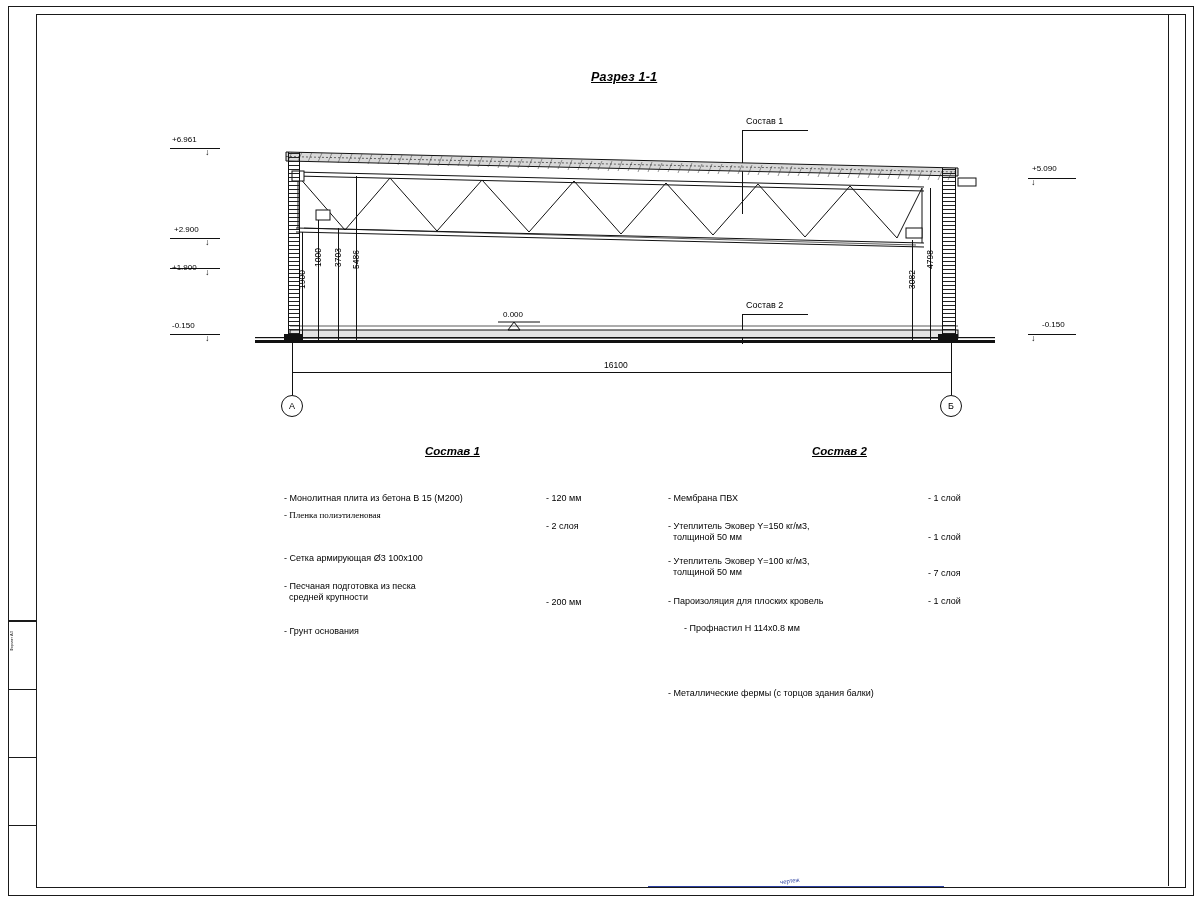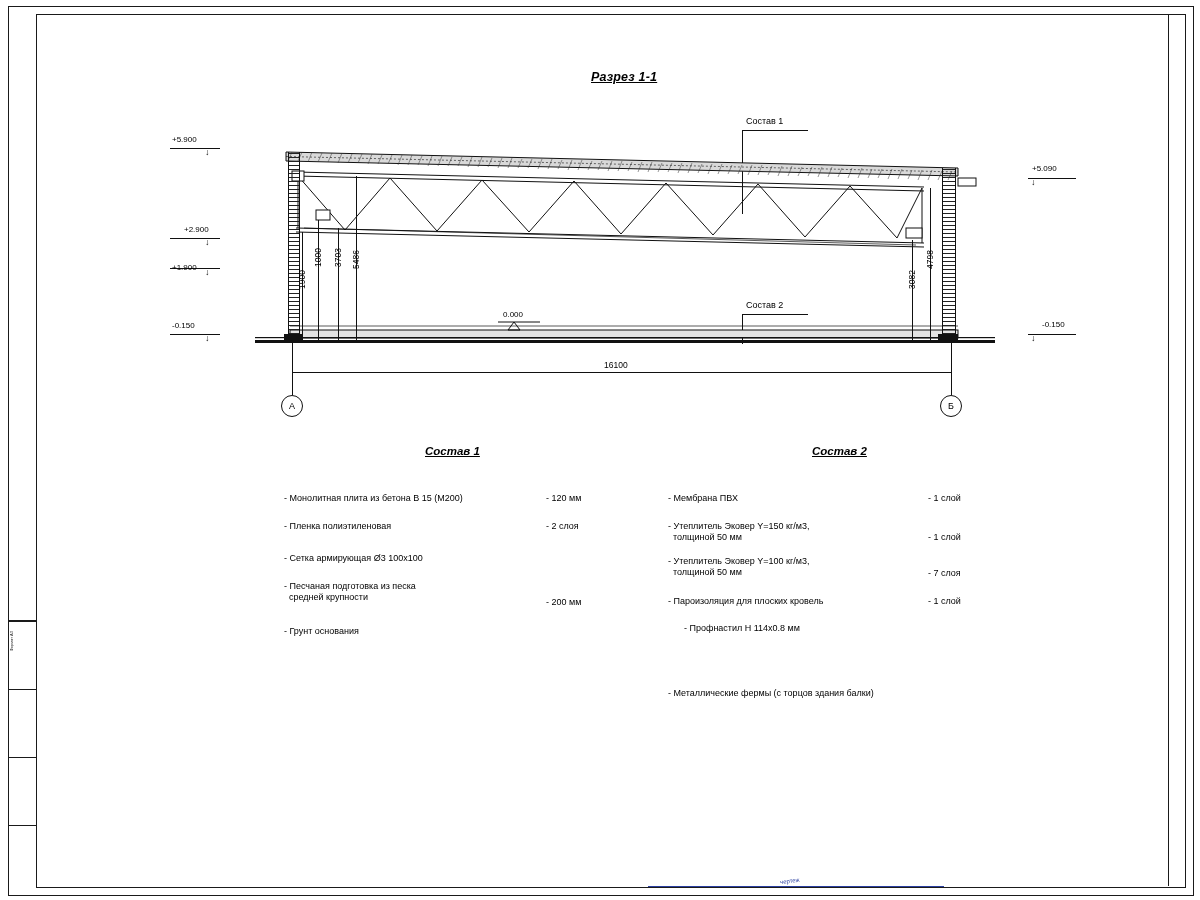--- a/index.html
+++ b/index.html
@@ -183,25 +183,25 @@
     <line x1="498" y1="322" x2="540" y2="322" stroke="#111" stroke-width="1"></line>
     <polygon points="514,322 520,330 508,330" fill="none" stroke="#111" stroke-width="1"></polygon>
   </svg>
 
   <div class="col" style="left:288px;top:152px;width:10px;height:190px;"></div>
   <div class="col" style="left:942px;top:168px;width:12px;height:174px;"></div>
   <div class="footing" style="left:284px;top:334px;width:18px;height:9px;"></div>
   <div class="footing" style="left:938px;top:334px;width:20px;height:9px;"></div>
 
   <div class="ln lnh" style="left:170px;top:148px;width:50px;"></div>
-  <div class="lbl-s" style="left:172px;top:135px;">+5.900</div>
+  <div class="lbl-s" style="left:172px;top:135px;">+6.961</div>
   <div class="lvl-arrow" style="left:205px;top:148px;">↓</div>
 
   <div class="ln lnh" style="left:170px;top:238px;width:50px;"></div>
-  <div class="lbl-s" style="left:184px;top:225px;text-align:center;">+2.900</div>
+  <div class="lbl-s" style="left:174px;top:225px;text-align:center;">+2.900</div>
   <div class="lvl-arrow" style="left:205px;top:238px;">↓</div>
 
   <div class="ln lnh" style="left:170px;top:268px;width:50px;"></div>
   <div class="lbl-s" style="left:172px;top:255px;margin-top:8px;">+1.900</div>
   <div class="lvl-arrow" style="left:205px;top:268px;">↓</div>
 
   <div class="ln lnh" style="left:170px;top:334px;width:50px;"></div>
   <div class="lbl-s" style="left:172px;top:321px;">-0.150</div>
   <div class="lvl-arrow" style="left:205px;top:334px;">↓</div>
 
@@ -246,21 +246,21 @@
   </div>
   <div class="axis-circle" style="left:940px;top:395px;">
     <span>Б</span>
   </div>
 
   <div class="spec-title" style="left:425px;top:445px;">Состав 1</div>
 
   <div class="spec-item" style="left:284px;top:493px;">- Монолитная плита из бетона В 15 (М200)</div>
   <div class="spec-val" style="left:546px;top:493px;">- 120 мм</div>
 
-  <div class="spec-item" style="left:284px;top:521px;">- Пленка полиэтиленовая</div>
+  <div class="spec-item" style="left:284px;top:510px;font-family:Liberation Serif, serif;">- Пленка полиэтиленовая</div>
   <div class="spec-val" style="left:546px;top:521px;">- 2 слоя</div>
 
   <div class="spec-item" style="left:284px;top:553px;">- Сетка армирующая Ø3 100x100</div>
   <div class="spec-val" style="left:546px;top:553px;"></div>
 
   <div class="spec-item" style="left:284px;top:581px;white-space:pre;">- Песчаная подготовка из песка
   средней крупности</div>
   <div class="spec-val" style="left:546px;top:597px;">- 200 мм</div>
 
   <div class="spec-item" style="left:284px;top:626px;">- Грунт основания</div>

